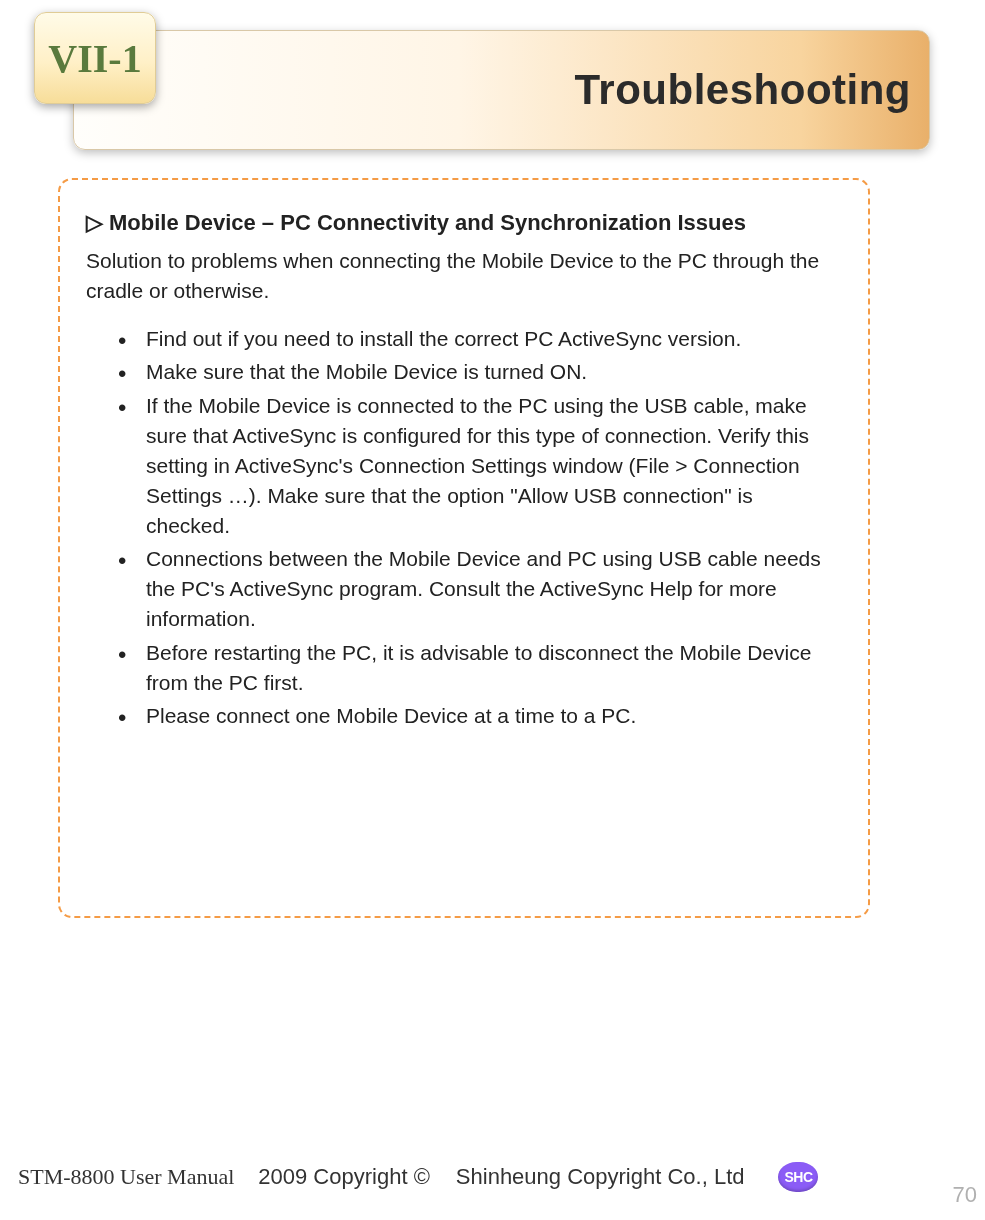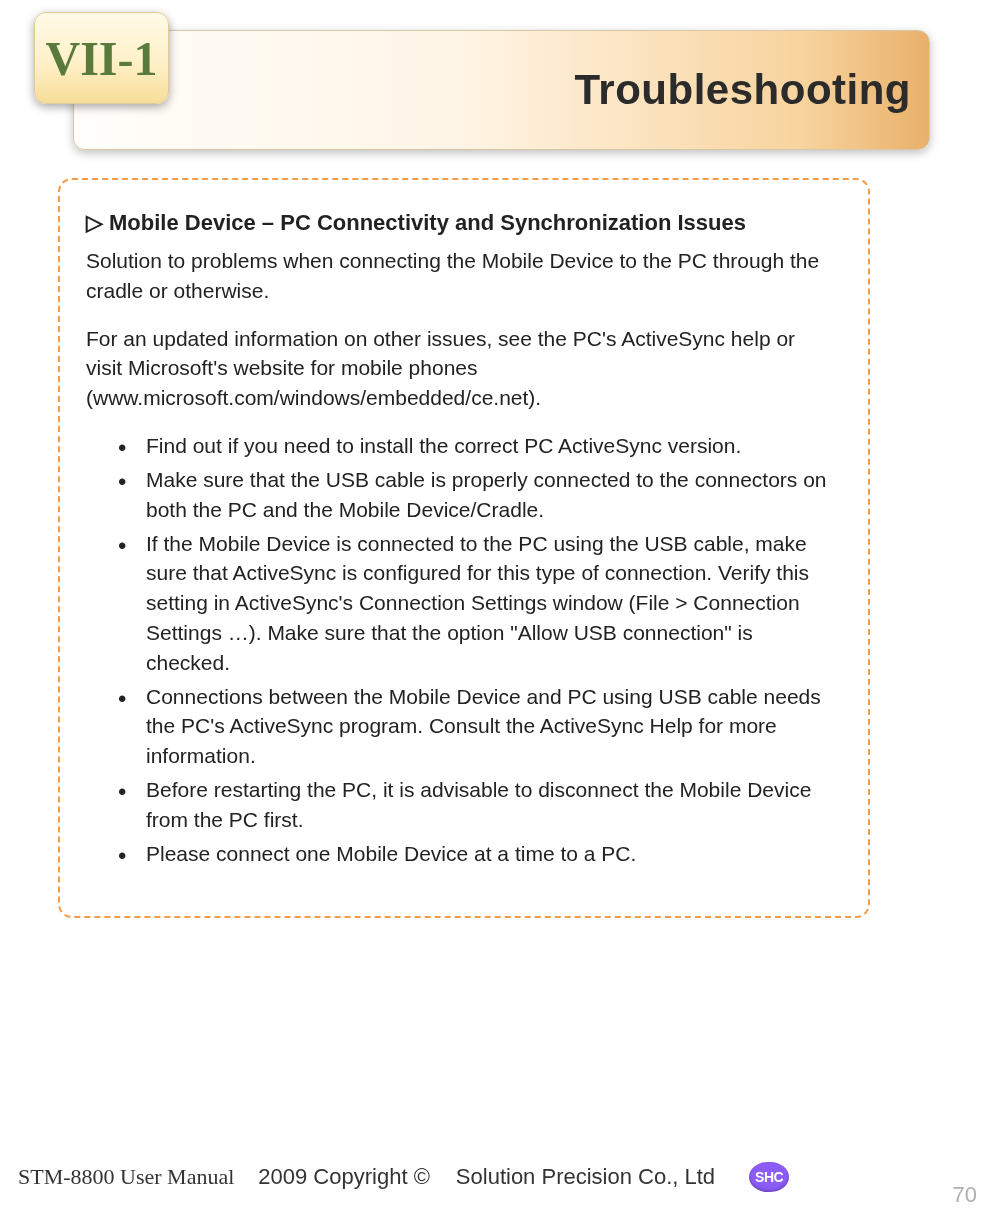--- a/index.html
+++ b/index.html
@@ -29,31 +29,31 @@
     .header-title {
       font-size: 42px;
       font-weight: 700;
       color: #2b2b2b;
       letter-spacing: 0.5px;
     }
     .tab {
       position: absolute;
       top: 12px;
       left: 34px;
-      width: 135px;
+      width: 122px;
       height: 92px;
       background: linear-gradient(180deg, #fffbe8 0%, #fff0c7 55%, #f7dd99 100%);
       border-radius: 12px;
       box-shadow: 0 3px 10px rgba(0,0,0,0.35);
       border: 1px solid #e0cc96;
       display: flex;
       align-items: center;
       justify-content: center;
       font-family: "Times New Roman", serif;
-      font-size: 48px;
+      font-size: 40px;
       font-weight: 700;
       color: #5a7a3d;
       z-index: 5;
     }
     .content-wrapper {
       position: absolute;
       top: 180px;
       left: 58px;
       right: 120px;
       padding: 30px 30px 28px 28px;
@@ -160,31 +160,30 @@
 
 <div class="header-bar">
   <span class="header-title">Troubleshooting</span>
 </div>
 
 <div class="dashed-frame"></div>
 
 <div class="content-wrapper">
   <p class="section-heading">▷ Mobile Device – PC Connectivity and Synchronization Issues</p>
   <p class="intro-para">Solution to problems when connecting the Mobile Device to the PC through the cradle or otherwise.</p>
-  <p class="intro-para">For an updated information on other issues, see the PC's ActiveSync help or visit Microsoft's website for mobile phones (www.microsoft.com/windows/embedded/ce.net).</p>
   <ul class="bullets">
     <li>Find out if you need to install the correct PC ActiveSync version.</li>
-    <li>Make sure that the USB cable is properly connected to the connectors on both the PC and the Mobile Device/Cradle.</li>
+    <li>Make sure that the Mobile Device is turned ON.</li>
     <li>If the Mobile Device is connected to the PC using the USB cable, make sure that ActiveSync is configured for this type of connection. Verify this setting in ActiveSync's Connection Settings window (File &gt; Connection Settings …). Make sure that the option "Allow USB connection" is checked.</li>
     <li>Connections between the Mobile Device and PC using USB cable needs the PC's ActiveSync program. Consult the ActiveSync Help for more information.</li>
     <li>Before restarting the PC, it is advisable to disconnect the Mobile Device from the PC first.</li>
     <li>Please connect one Mobile Device at a time to a PC.</li>
   </ul>
 </div>
 
 <div class="footer">
   <span class="footer-manual">STM-8800 User Manual</span>
   <span class="footer-copyright">2009 Copyright ©</span>
-  <span class="footer-company">Solution Precision Co., Ltd</span>
+  <span class="footer-company">Shinheung Copyright Co., Ltd</span>
   <span class="footer-logo">SHC</span>
 </div>
 
 <div class="page-num">70</div>
 
 </body></html>

